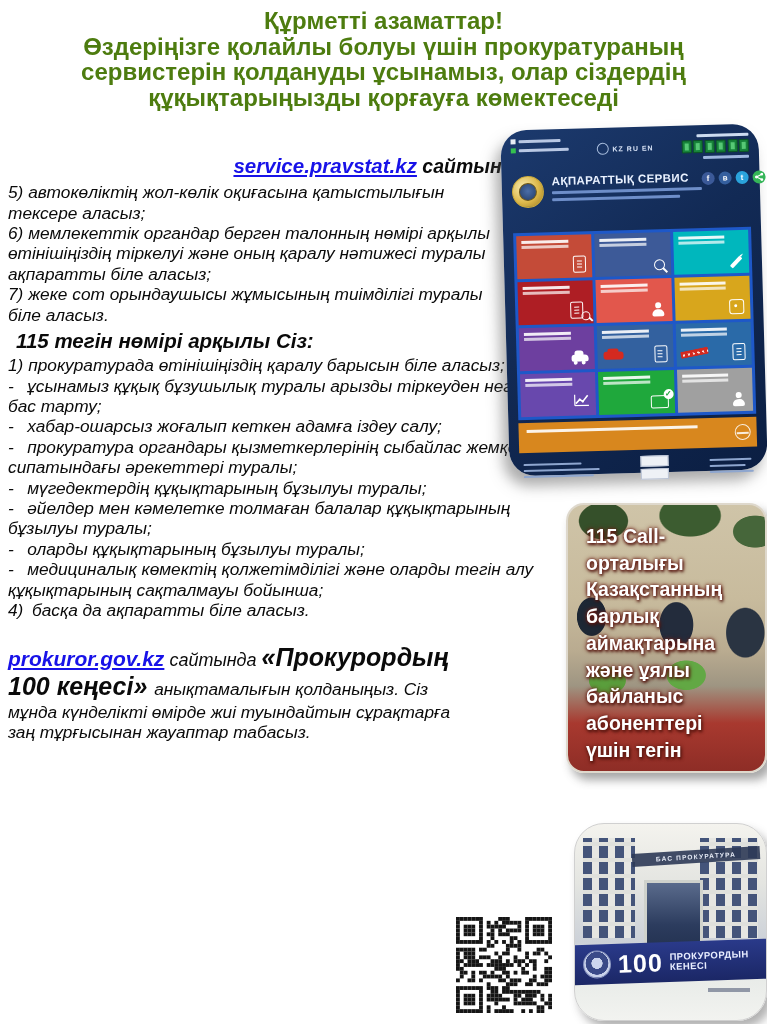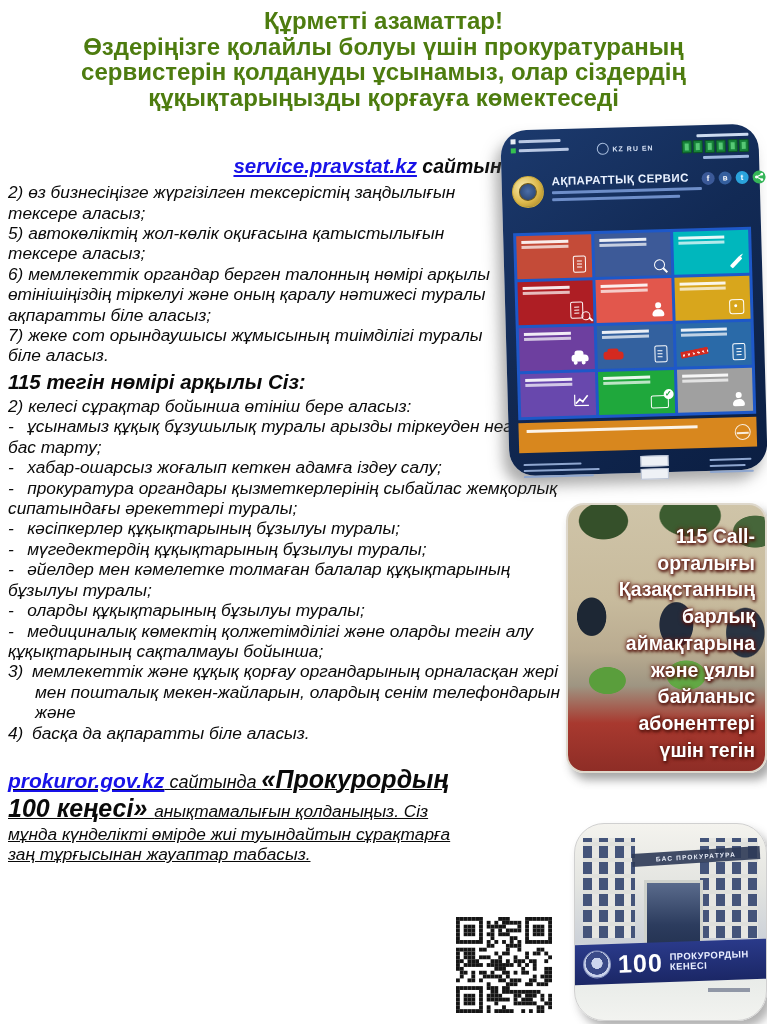--- a/index.html
+++ b/index.html
@@ -10,24 +10,24 @@
   .title{position:absolute;top:8px;left:0;right:0;text-align:center;font-weight:bold;
          font-size:24px;line-height:1.07;white-space:pre-line;color:#4d7c0f;}
 
   
   .col-left{position:absolute;left:8px;top:146px;width:558px;font-style:italic;
             font-size:17.3px;line-height:1.18;color:#0a0a0a;}
   .h1{margin:8px 0 4px 0;font-weight:bold;font-size:19.5px;text-align:right;}
   a.doclink{color:#1812e8;text-decoration:underline;font-weight:bold;}
   .h1 a.doclink{font-size:20.5px;}
   .sec1{max-width:504px;}
-  .h2{margin:4px 0 2px 0;font-weight:bold;font-size:20.5px;}
+  .h2{margin:4px 0 2px 8px;font-weight:bold;font-size:20.5px;}
   .sec2{max-width:558px;}
   .hang{padding-left:27px;text-indent:-27px;}
-  .bottom{margin-top:22px;max-width:472px;text-decoration:underline;}
+  .bottom{margin-top:22px;max-width:472px;}
   .bottom a.doclink{font-size:21px;}
   .bottom .mid{font-size:18px;}
   .bottom .big{font-size:25px;font-weight:bold;}
 
   
   .site-shot{position:absolute;left:505px;top:127px;width:258px;height:346px;box-sizing:border-box;
              padding:5px 10px;border-radius:26px;transform:rotate(-1.6deg);
              background:linear-gradient(145deg,#1c3a6e 0%,#122a55 45%,#0b1e42 100%);
              box-shadow:-6px 10px 14px rgba(90,90,90,.5);}
   .bar{height:3px;background:#b9c8e4;border-radius:1px;}
@@ -102,21 +102,21 @@
     background:
       radial-gradient(40px 30px at 18% 6%, #35502a 60%, transparent 63%),
       radial-gradient(50px 34px at 62% 4%, #3c5c30 60%, transparent 63%),
       radial-gradient(36px 26px at 95% 10%, #46663a 60%, transparent 63%),
       radial-gradient(26px 34px at 12% 42%, #1d2734 55%, transparent 58%),
       radial-gradient(30px 40px at 55% 45%, #232c3c 55%, transparent 58%),
       radial-gradient(34px 44px at 90% 48%, #2a3442 55%, transparent 58%),
       radial-gradient(30px 22px at 20% 66%, #5a9e3c 60%, transparent 63%),
       radial-gradient(32px 24px at 60% 64%, #62a844 60%, transparent 63%),
       linear-gradient(180deg,#cfc4a8 0%,#c8bb9d 35%,#b9ab90 55%,#9e9582 68%,#a8392f 82%,#8e2d26 100%);}
-  .photo-115 .overlay{position:absolute;left:24px;right:10px;top:18px;text-align:right;font-weight:bold;
+  .photo-115 .overlay{position:absolute;left:18px;right:10px;top:18px;text-align:left;font-weight:bold;
     font-size:19.5px;line-height:1.37;color:#fff;white-space:pre-line;
     text-shadow:0 0 3px #6b2018,0 0 5px #6b2018,1px 2px 3px rgba(60,10,5,.9);}
 
   
   .photo-building{position:absolute;left:574px;top:823px;width:191px;height:196px;border-radius:30px;overflow:hidden;
     border:1px solid #d0d0d0;box-shadow:5px 7px 10px rgba(60,60,60,.4);
     background:linear-gradient(180deg,#f4f3ee 0%,#e4e5e1 30%,#ccd1d8 60%,#e8ebe8 78%,#f2f3f0 100%);}
   .win{position:absolute;top:14px;height:100px;
        background:repeating-linear-gradient(0deg,transparent 0 12px,#dfe0dc 12px 16px),
                   repeating-linear-gradient(90deg,#44547a 0 9px,#e6e6e2 9px 16px);}
@@ -145,37 +145,34 @@
 <div class="page">
 
   <div class="title">Құрметті азаматтар!
 Өздеріңізге қолайлы болуы үшін прокуратураның
 сервистерін қолдануды ұсынамыз, олар сіздердің
 құқықтарыңызды қорғауға көмектеседі</div>
 
   <div class="col-left">
     <p class="h1"><a class="doclink" href="#">service.pravstat.kz</a><span> сайтында Сіз:</span></p>
     <div class="sec1">
-      <div>2) өз бизнесіңізге жүргізілген тексерістің заңдылығын тексере аласыз;</div>
       <div>5) автокөліктің жол-көлік оқиғасына қатыстылығын тексере  аласыз;</div>
       <div>6) мемлекеттік органдар берген талонның нөмірі арқылы өтінішіңіздің тіркелуі және оның қаралу нәтижесі туралы ақпаратты біле аласыз;</div>
       <div>7) жеке сот орындаушысы жұмысының тиімділігі туралы біле аласыз.</div>
     </div>
     <p class="h2">115 тегін нөмірі арқылы Сіз:</p>
     <div class="sec2">
-      <div>2) келесі сұрақтар бойынша өтініш бере аласыз:</div>
+      <div>1) прокуратурада өтінішіңіздің қаралу барысын біле аласыз;</div>
       <div>-  ұсынамыз құқық бұзушылық туралы арызды тіркеуден негізсіз бас тарту;</div>
       <div>-  хабар-ошарсыз жоғалып кеткен адамға іздеу салу;</div>
       <div>-  прокуратура органдары қызметкерлерінің сыбайлас жемқорлық сипатындағы әрекеттері туралы;</div>
-      <div>-  кәсіпкерлер құқықтарының бұзылуы туралы;</div>
       <div>-  мүгедектердің құқықтарының бұзылуы туралы;</div>
       <div>-  әйелдер мен кәмелетке толмаған балалар құқықтарының бұзылуы туралы;</div>
       <div>-  оларды құқықтарының бұзылуы туралы;</div>
       <div>-  медициналық көмектің қолжетімділігі және оларды тегін алу құқықтарының сақталмауы бойынша;</div>
-      <div class="hang">3) мемлекеттік және құқық қорғау органдарының орналасқан жері  мен пошталық мекен-жайларын, олардың сенім телефондарын және</div>
       <div class="hang">4) басқа да ақпаратты біле аласыз.</div>
     </div>
     <p class="bottom"><a class="doclink" href="#">prokuror.gov.kz</a><span class="mid"> сайтында </span><span class="big">«Прокурордың 100 кеңесі» </span><span>анықтамалығын қолданыңыз. Сіз мұнда күнделікті өмірде жиі туындайтын сұрақтарға заң тұрғысынан жауаптар табасыз.</span></p>
   </div>
 
   <div class="site-shot">
     <div class="tb">
       <div>
         <div class="tb-row">
             <span class="sq w"></span>

